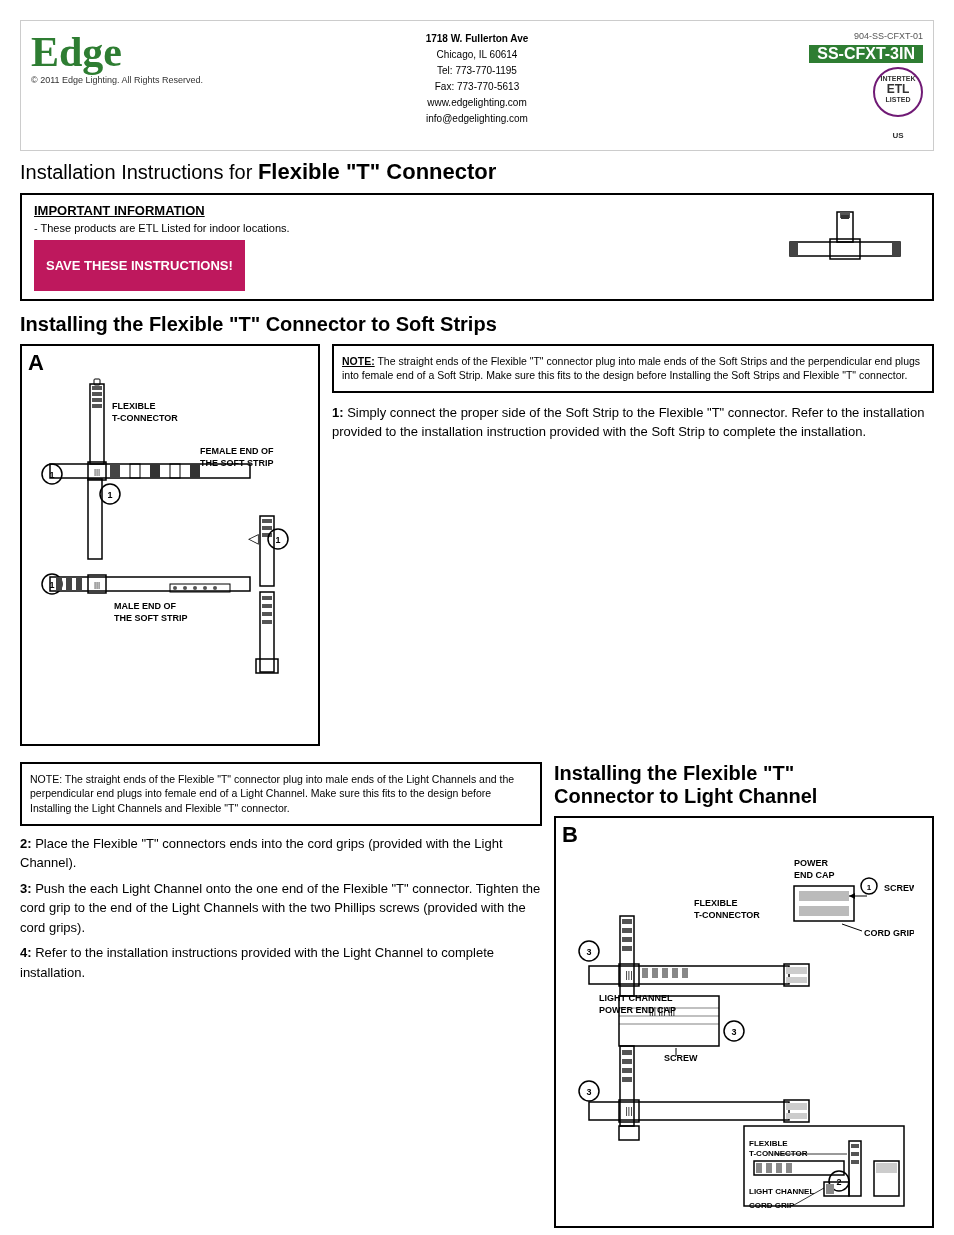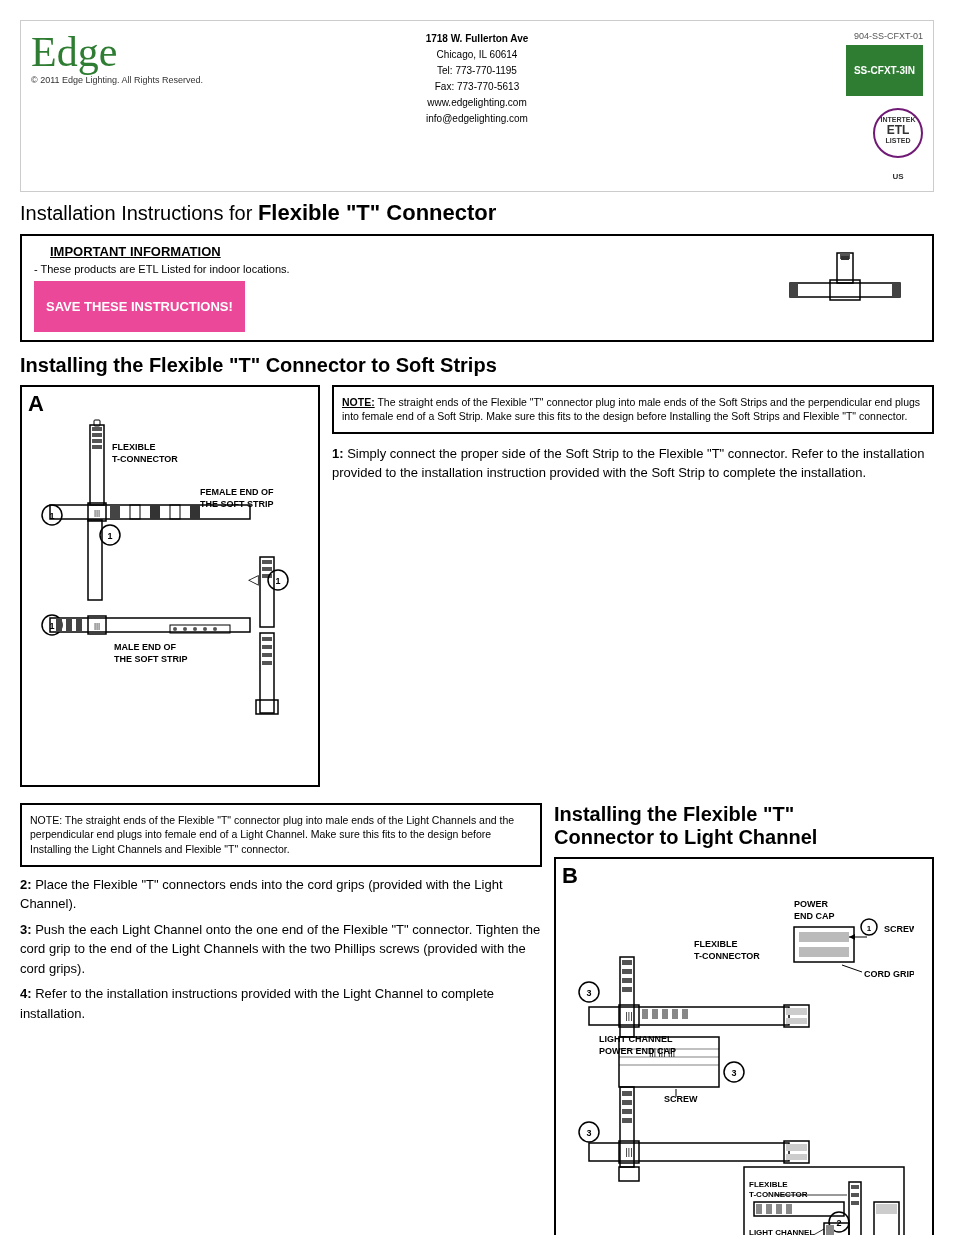--- a/index.html
+++ b/index.html
@@ -20,21 +20,21 @@
       border: 1px solid #ccc;
       padding: 10px;
       margin-bottom: 8px;
     }
     .logo-area {
       width: 200px;
       flex-shrink: 0;
     }
     .logo-edge {
       font-size: 42px;
-      font-weight: normal;
+      font-weight: bold;
       color: #2e7d32;
       font-family: Georgia, serif;
       line-height: 1;
     }
     .logo-lighting {
       font-size: 22px;
       letter-spacing: 6px;
       color: #000;
       font-weight: bold;
     }
@@ -58,24 +58,24 @@
     }
     .part-number {
       font-size: 9px;
       color: #555;
       margin-bottom: 4px;
     }
     .product-code {
       background: #2e7d32;
       color: #fff;
       font-weight: bold;
-      font-size: 10px;
-      padding: 20px 8px;
+      font-size: 16px;
+      padding: 0 8px;
       display: inline-block;
-      margin-bottom: 12px;
+      margin-bottom: 4px;
     }
     .etl-badge {
       display: inline-block;
       border: 2px solid #701a75;
       border-radius: 50%;
       width: 50px;
       height: 50px;
       text-align: center;
       line-height: 1.1;
       font-size: 8px;
@@ -106,28 +106,27 @@
       display: flex;
       align-items: center;
     }
     .info-box-content {
       flex: 1;
     }
     .info-box h3 {
       font-size: 13px;
       text-decoration: underline;
       margin-bottom: 4px;
-      margin-left: 16px;
     }
     .info-box p {
       font-size: 11px;
       margin-bottom: 6px;
     }
     .save-btn {
-      background: #ec4899;
+      background: #be185d;
       color: #fff;
       font-weight: bold;
       font-size: 13px;
       padding: 18px 12px;
       display: inline-block;
       border: none;
     }
     .connector-diagram {
       width: 150px;
       display: flex;

